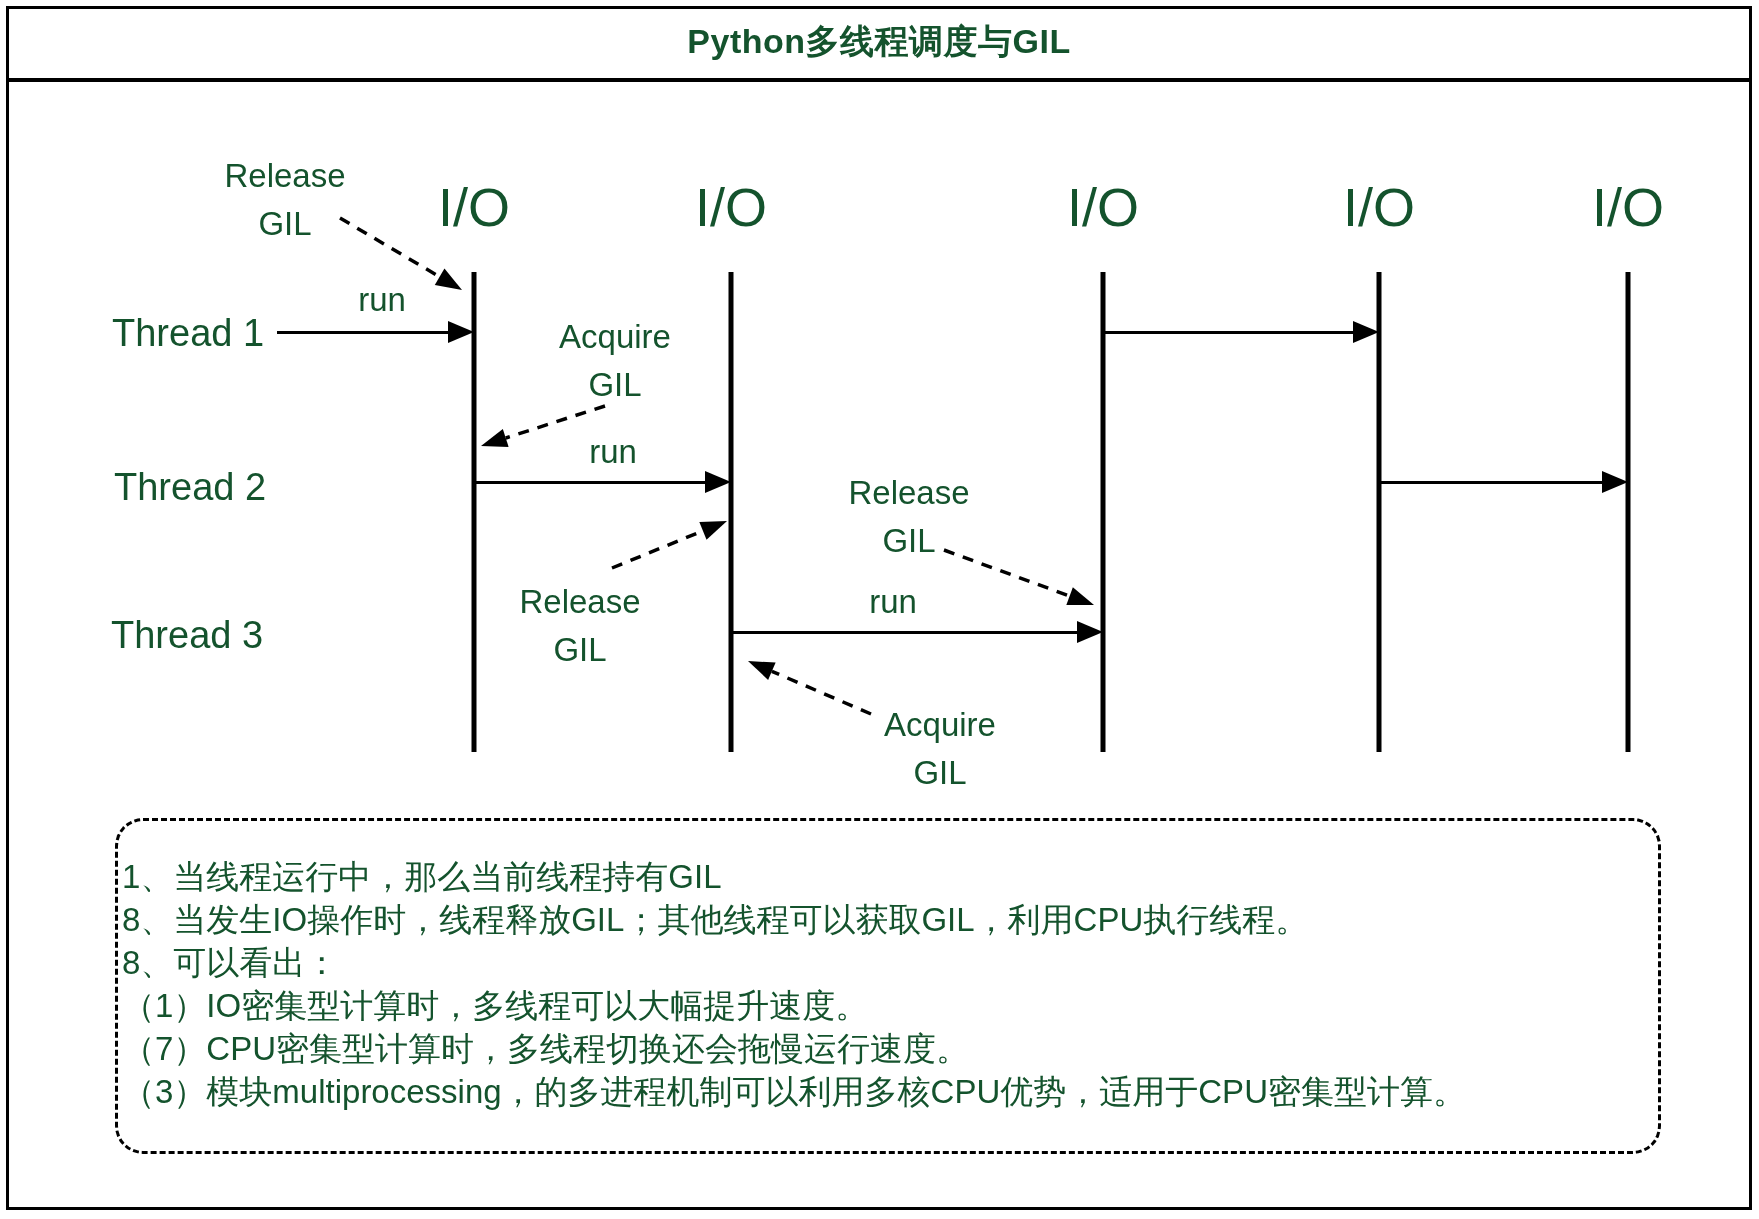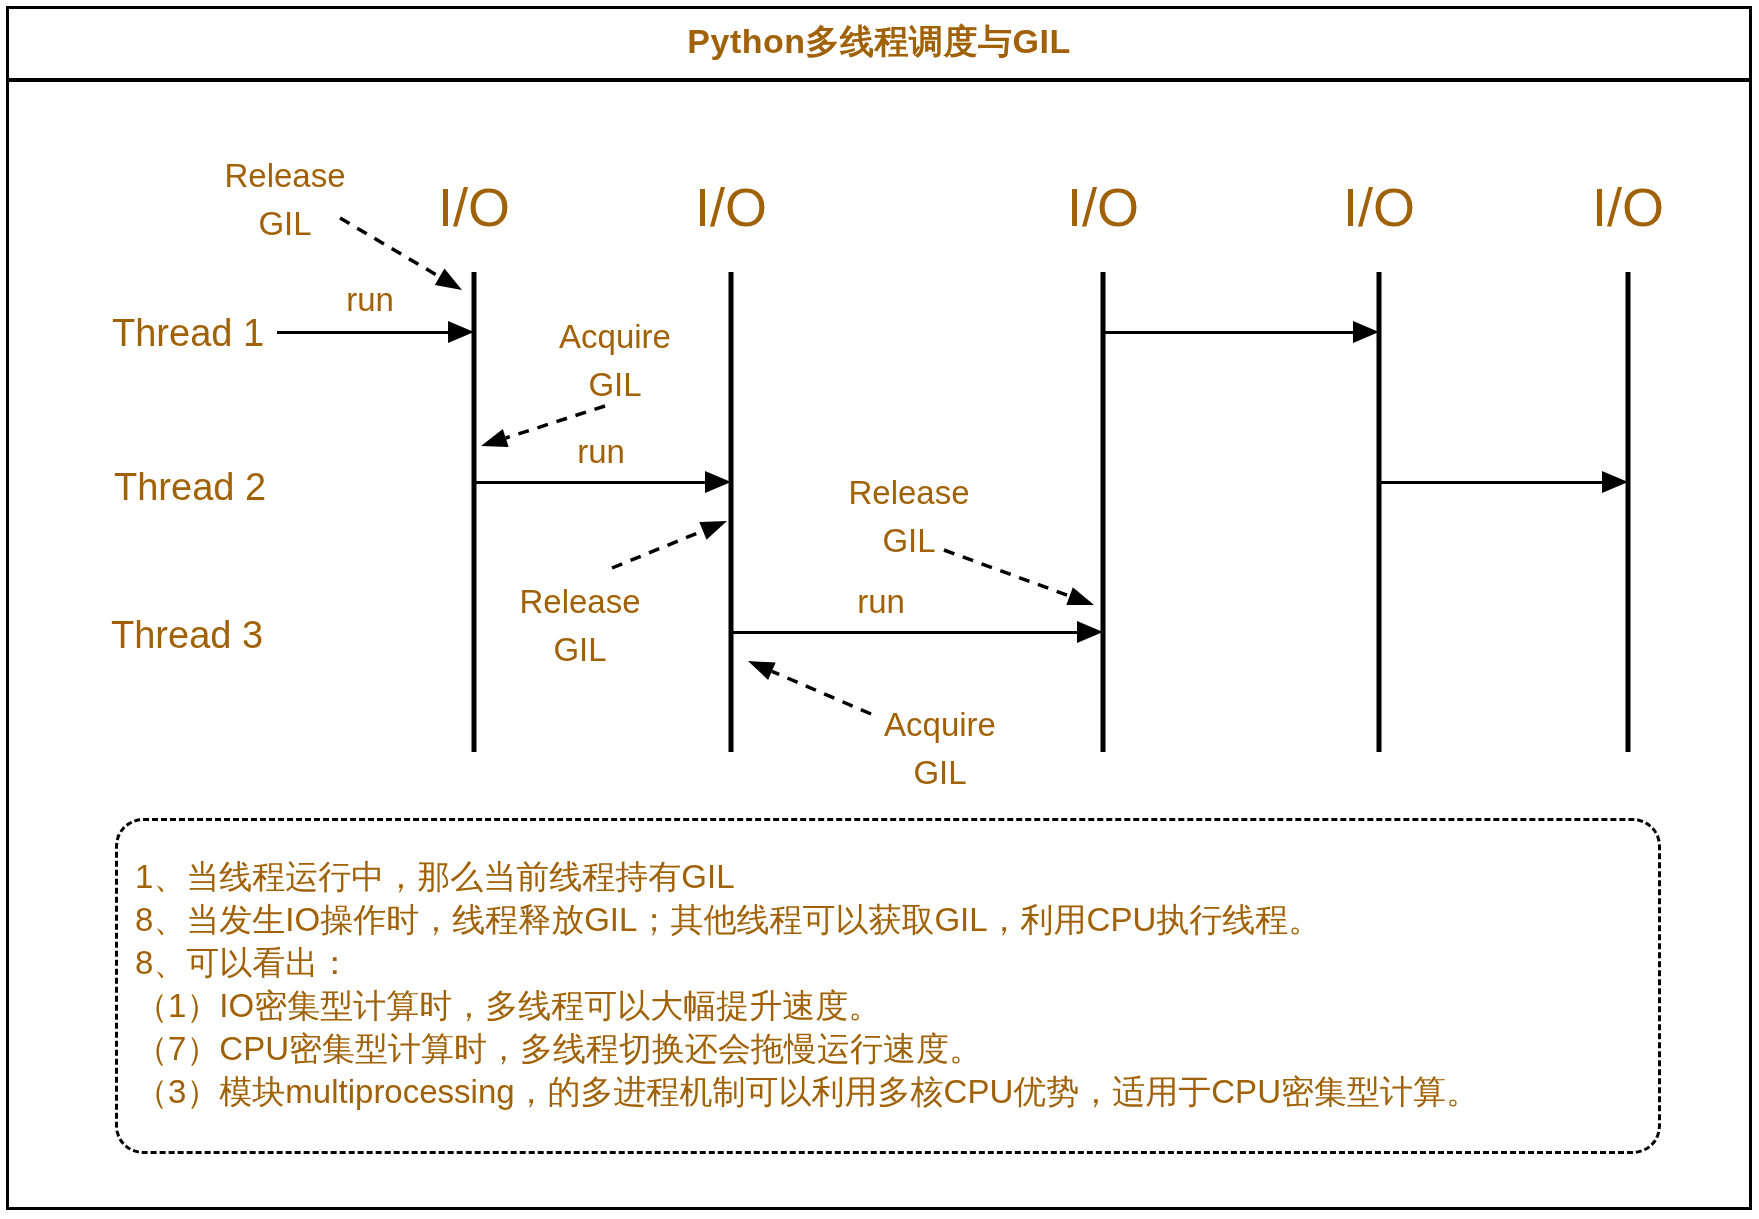--- a/index.html
+++ b/index.html
@@ -1,21 +1,21 @@
 <!DOCTYPE html>
 <html><head>
 <meta charset="utf-8">
 <style>
   html,body{margin:0;padding:0;background:#ffffff;}
   .page{
     position:relative;
     width:1759px;height:1219px;
     background:#ffffff;
     font-family:"Liberation Sans","DejaVu Sans",sans-serif;
-    color:#a16207;
+    color:#14532d;
     overflow:hidden;
   }
   .outer-border{
     position:absolute;left:6px;top:6px;right:7px;bottom:9px;
     border:3px solid #000;
   }
   .title-bar{
     position:absolute;left:6px;top:6px;right:7px;height:72px;
     border-bottom:4px solid #000;
     display:flex;align-items:center;justify-content:center;
@@ -41,21 +41,21 @@
     position:absolute;height:3px;background:#000;
   }
   .arrow-head{
     position:absolute;width:0;height:0;
     border-style:solid;
     border-width:11px 0 11px 26px;
     border-color:transparent transparent transparent #000;
   }
   .run-label{
     position:absolute;transform:translate(-50%,-50%);
-    font-size:33px;white-space:nowrap;
+    font-size:33px;white-space:nowrap;margin-left:12px;
   }
   .anno{
     position:absolute;transform:translate(-50%,-50%);
     font-size:33px;line-height:48px;text-align:center;white-space:nowrap;
   }
   .dash-svg{position:absolute;left:0;top:0;}
   .notes-box{
     position:absolute;
     border:3px dashed #000;border-radius:28px;
   }
@@ -138,21 +138,21 @@
         <line x1="944" y1="550" x2="1069.5892157869482" y2="596.049379121881" stroke="#000000" stroke-width="3.5" stroke-dasharray="11 9"></line>
         <polygon points="1094,605 1066.3187966199432,604.9687041228037 1072.8596349539532,587.1300541209582" fill="#000000"></polygon>
       </g>
       <g>
         <line x1="871" y1="714" x2="771.8776427193044" y2="671.2887403587247" stroke="#000000" stroke-width="3.5" stroke-dasharray="11 9"></line>
         <polygon points="748,661 775.6369901580691,662.5642170574404 768.1182952805397,680.013263660009" fill="#000000"></polygon>
       </g>
     </svg>
   <div id="notes-root">
       <div class="notes-box" style="left: 115px; top: 818px; width: 1540px; height: 330px;"></div>
-      <div class="notes-text" style="left: 122px; top: 855px; margin-left: 13px;">
+      <div class="notes-text" style="left: 122px; top: 855px;">
         <div class="note-line">1、当线程运行中，那么当前线程持有GIL</div>
         <div class="note-line">8、当发生IO操作时，线程释放GIL；其他线程可以获取GIL，利用CPU执行线程。</div>
         <div class="note-line">8、可以看出：</div>
         <div class="note-line">（1）IO密集型计算时，多线程可以大幅提升速度。</div>
         <div class="note-line">（7）CPU密集型计算时，多线程切换还会拖慢运行速度。</div>
         <div class="note-line">（3）模块multiprocessing，的多进程机制可以利用多核CPU优势，适用于CPU密集型计算。</div>
       </div>
     </div>
 </div>
 

